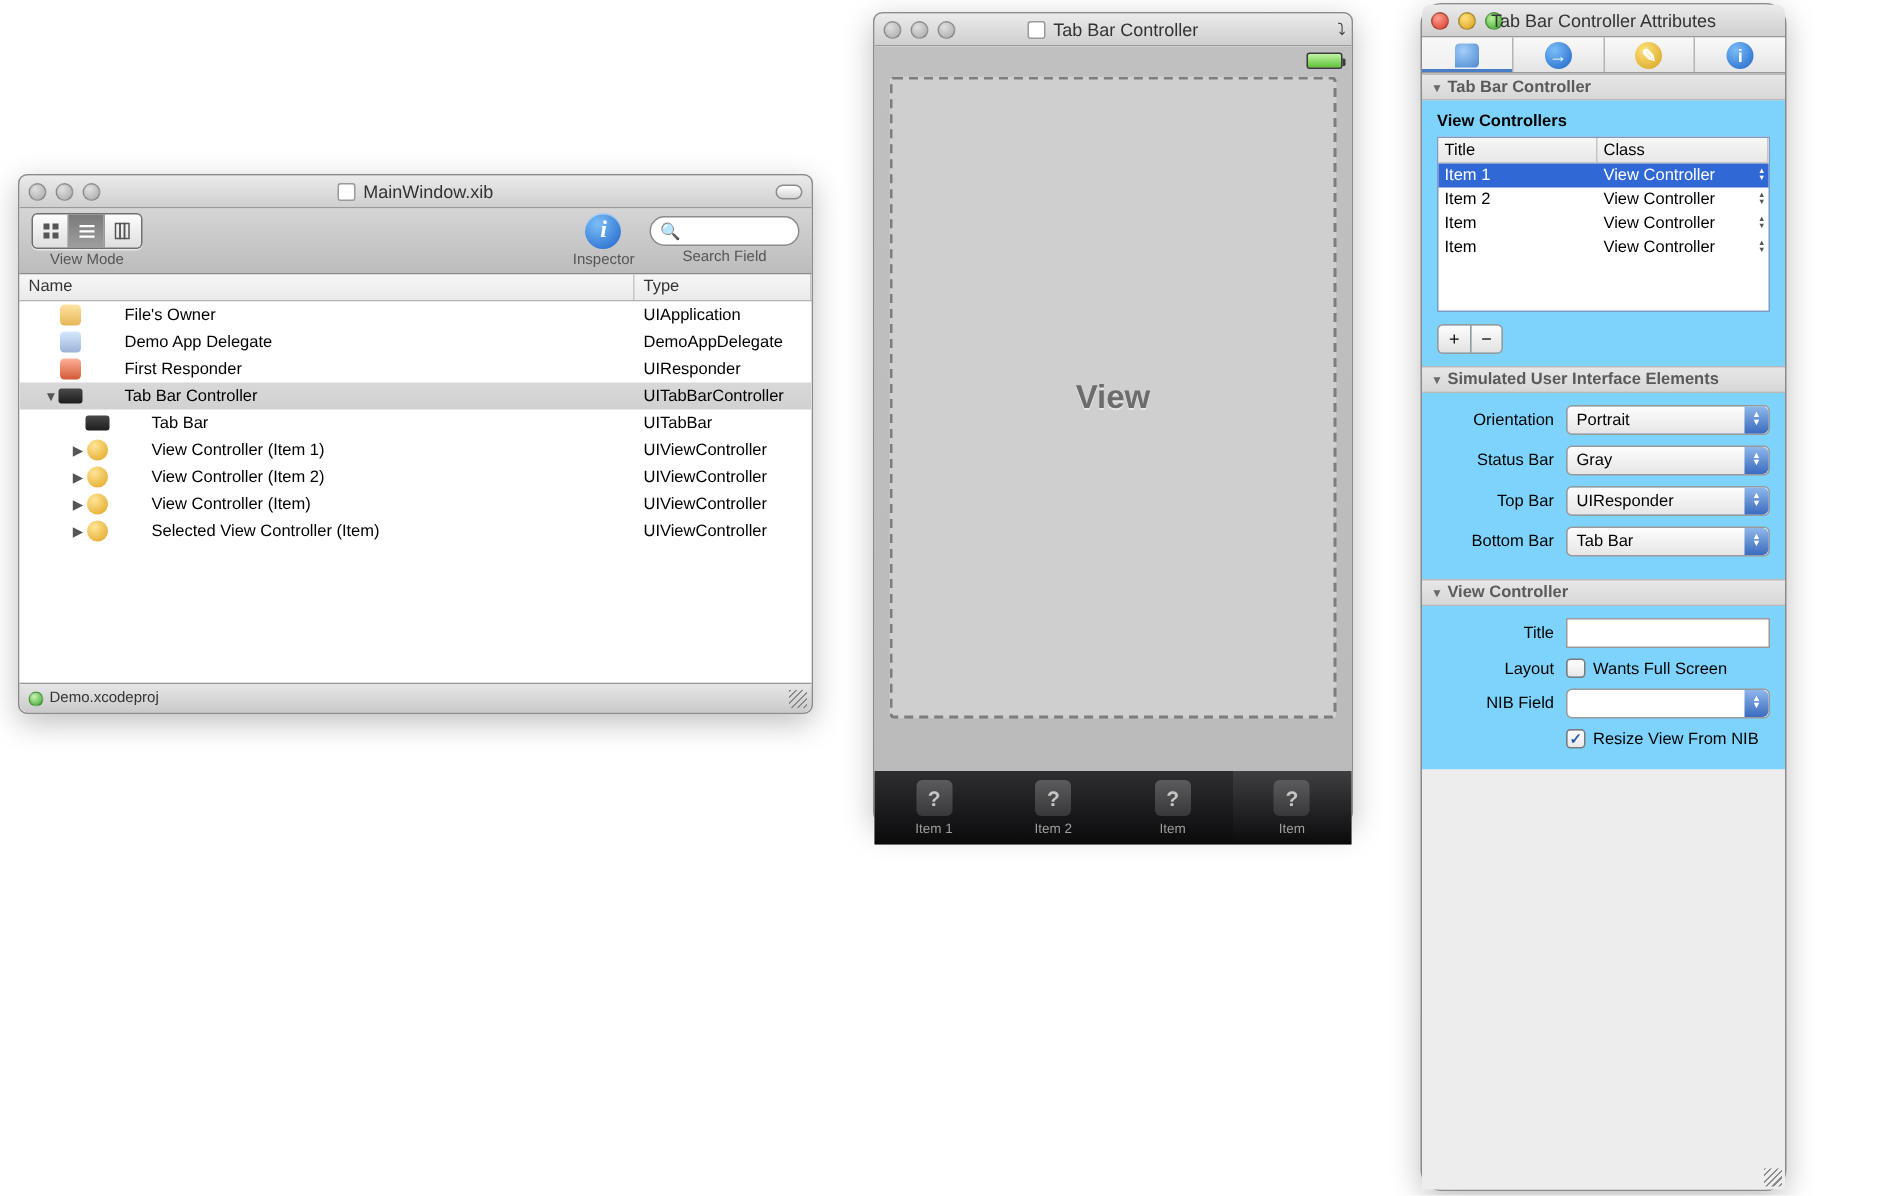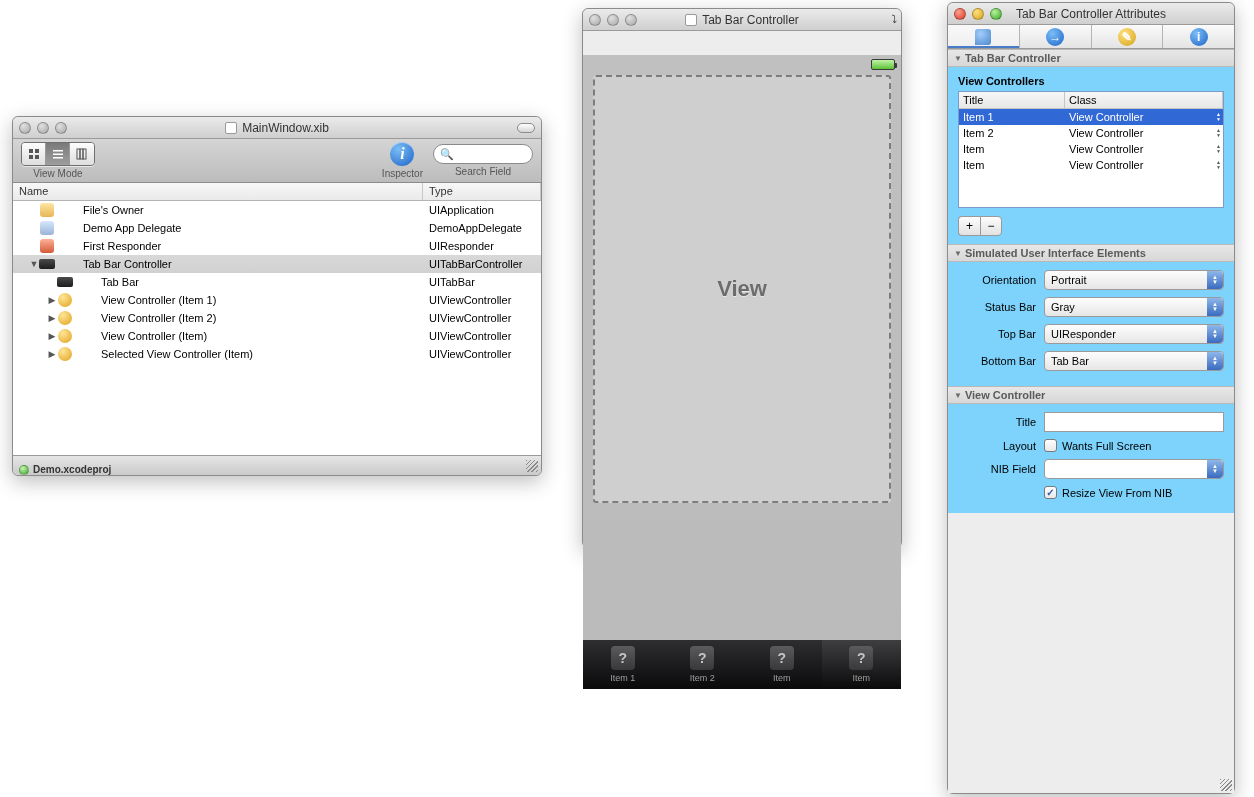--- a/index.html
+++ b/index.html
@@ -44,41 +44,41 @@
 .row-icon { width:16px; height:16px; margin-right:4px; display:inline-flex; align-items:center; justify-content:center; font-size:11px; }
 .icon-cube { background:linear-gradient(#ffe4a3,#e6b656); border-radius:3px; width:14px; height:14px; }
 .icon-cube.red { background:linear-gradient(#ffb09b,#d35a36); }
 .icon-cube.blue { background:linear-gradient(#d6e8ff,#9bb3d6); }
 .icon-empty { border:1px solid #c0c0c0; background:#fff; border-radius:2px; width:13px; height:13px; }
 .icon-case { width:16px; height:10px; background:linear-gradient(#4a4a4a,#1d1d1d); border-radius:2px; }
 .icon-ball { width:14px;height:14px;border-radius:50%; background:radial-gradient(circle at 35% 30%,#ffe597,#dfa31d); }
 .outline-row .name { flex:0 0 auto;padding-left:24px; }
 .outline-row .type { margin-left:auto; padding-left:6px; width:118px; }
 
-.footer { height:20px; background:linear-gradient(#e6e6e6,#cacaca); border-top:1px solid #9a9a9a; border-radius:0 0 6px 6px; display:flex; align-items:flex-end; padding:0 6px; font-size:10px; color:#333; position:relative;font-weight:bold;}
+.footer { height:20px; background:linear-gradient(#e6e6e6,#cacaca); border-top:1px solid #9a9a9a; border-radius:0 0 6px 6px; display:flex; align-items:center; padding:0 6px; font-size:10px; color:#333; position:relative;}
 .footer .status-dot { width:10px;height:10px;border-radius:50%;background:radial-gradient(circle at 35% 30%,#c8f4b5,#3ba52b);margin-right:4px;border:0.5px solid rgba(0,0,0,0.2);}
 .resize-grip { position:absolute; right:3px; bottom:3px; width:12px; height:12px; background:repeating-linear-gradient(135deg,#8a8a8a 0 1px, transparent 1px 3px); }
 
 
 #sim-window { left:582px; top:8px; width:320px; height:540px; }
 #sim-window .titlebar { justify-content:flex-start; }
-.sim-content { background:linear-gradient(#c0c0c0,#bababa); height:634px; position:relative;margin-top:24px; }
+.sim-content { background:linear-gradient(#c0c0c0,#bababa); height:532px; position:relative; }
 .sim-status { height:20px; display:flex; justify-content:flex-end; padding:3px 6px; }
 .battery { width:24px; height:11px; border:1px solid #3a3a3a; border-radius:2px; position:relative; margin-top:1px; background:linear-gradient(#bff4a6,#60c238); }
 .battery::after { content:""; position:absolute; right:-3px; top:3px; width:2px; height:5px; background:#3a3a3a; border-radius:0 1px 1px 0;}
 .view-area { margin:0 10px; height:428px; border:2px dashed #7d7d7d; background:#cfcfcf; border-radius:3px; display:flex; align-items:center; justify-content:center; }
 .view-area .label { color:#6c6c6c; font-size:22px; font-weight:bold; text-shadow:0 1px 0 rgba(255,255,255,0.5); }
 .tabbar { position:absolute; bottom:0; left:0; right:0; height:49px; background:linear-gradient(#2e2e31,#0a0a0b); display:flex; }
 .tabbar-item { flex:1; display:flex; flex-direction:column; align-items:center; justify-content:center; gap:3px; color:#9e9e9e; font-size:9px; }
 .tabbar-item .ticon { width:24px; height:24px; background:linear-gradient(#5b5b5e,#38383b); border-radius:4px; display:flex; align-items:center; justify-content:center; color:#c5c5c5; font-weight:bold; font-size:14px;}
 .tabbar-item.selected { background:linear-gradient(rgba(255,255,255,0.08),rgba(255,255,255,0)); }
 .curl-icon { position:absolute; right:4px; top:4px; font-size:11px; color:#333; }
 
 
-#inspector-window { left:947px; top:2px; width:288px; height:792px; }
+#inspector-window { left:947px; top:2px; width:244px; height:792px;border-radius:14px; }
 #inspector-window .titlebar { border-radius:6px 6px 0 0; }
 .insp-tabs { height:24px; display:flex; border-bottom:1px solid #9a9a9a; background:linear-gradient(#fafafa,#e4e4e4); }
 .insp-tab { flex:1; display:flex; align-items:center; justify-content:center; border-right:1px solid #b4b4b4; }
 .insp-tab:last-child { border-right:none; }
 .insp-tab .ticon { width:18px;height:18px;border-radius:50%;display:flex;align-items:center;justify-content:center;font-size:12px;font-weight:bold;color:#fff;}
 .insp-tab.selected { background:linear-gradient(#f8f8f8,#efefef); box-shadow:inset 0 -2px 0 #4a7dc8; }
 .ticon.blue { background:radial-gradient(circle at 35% 30%,#7bbef7,#1d63c8); }
 .ticon.arrow { background:radial-gradient(circle at 35% 30%,#7bbef7,#1d63c8); }
 .ticon.pencil { background:radial-gradient(circle at 35% 30%,#ffe07d,#d5a31b); }
 .ticon.speech { width:16px;height:16px; background:radial-gradient(circle at 35% 30%,#a3cef9,#4a87cf); border-radius:3px 3px 3px 0; }

